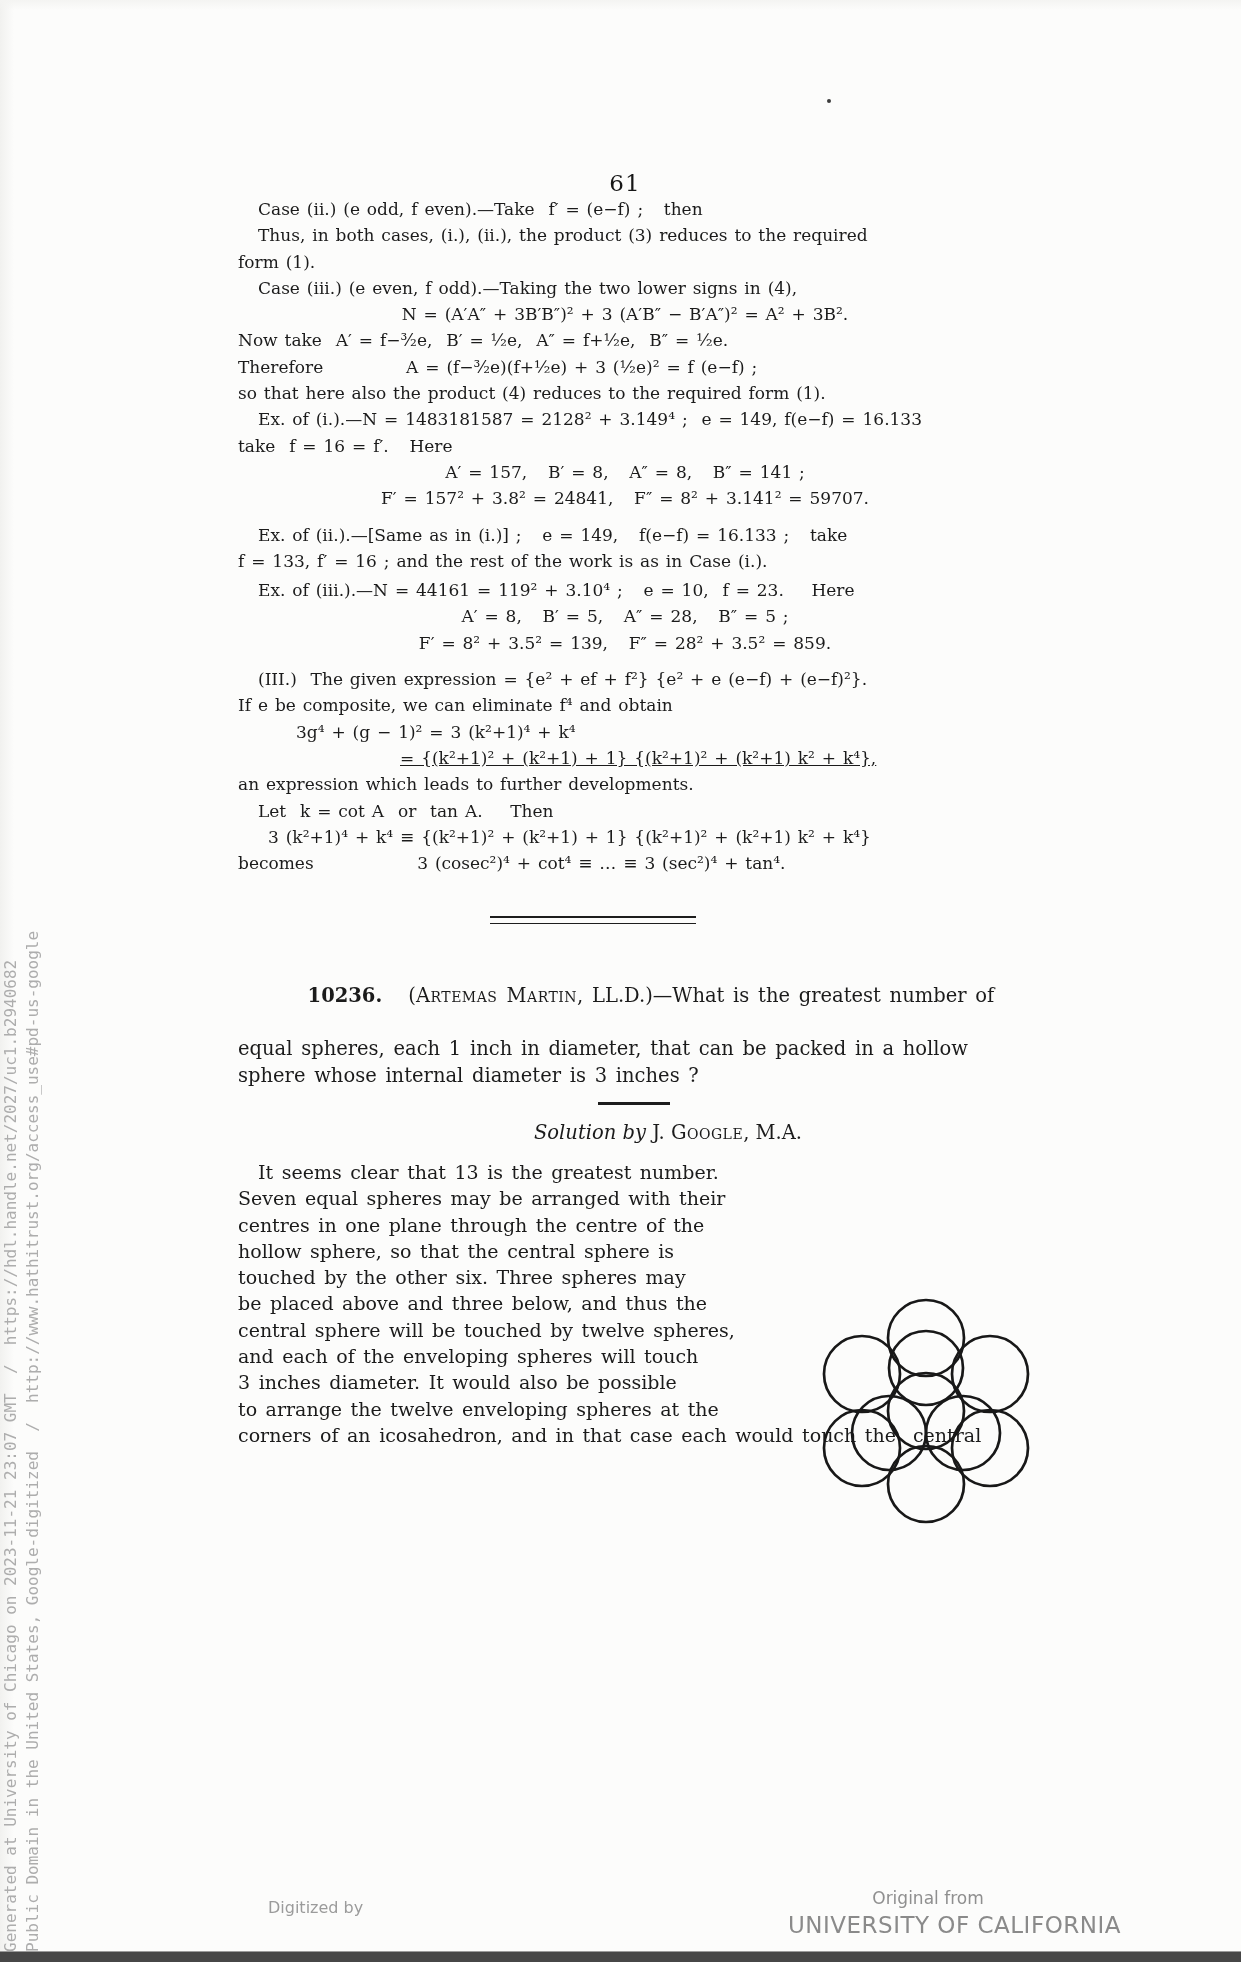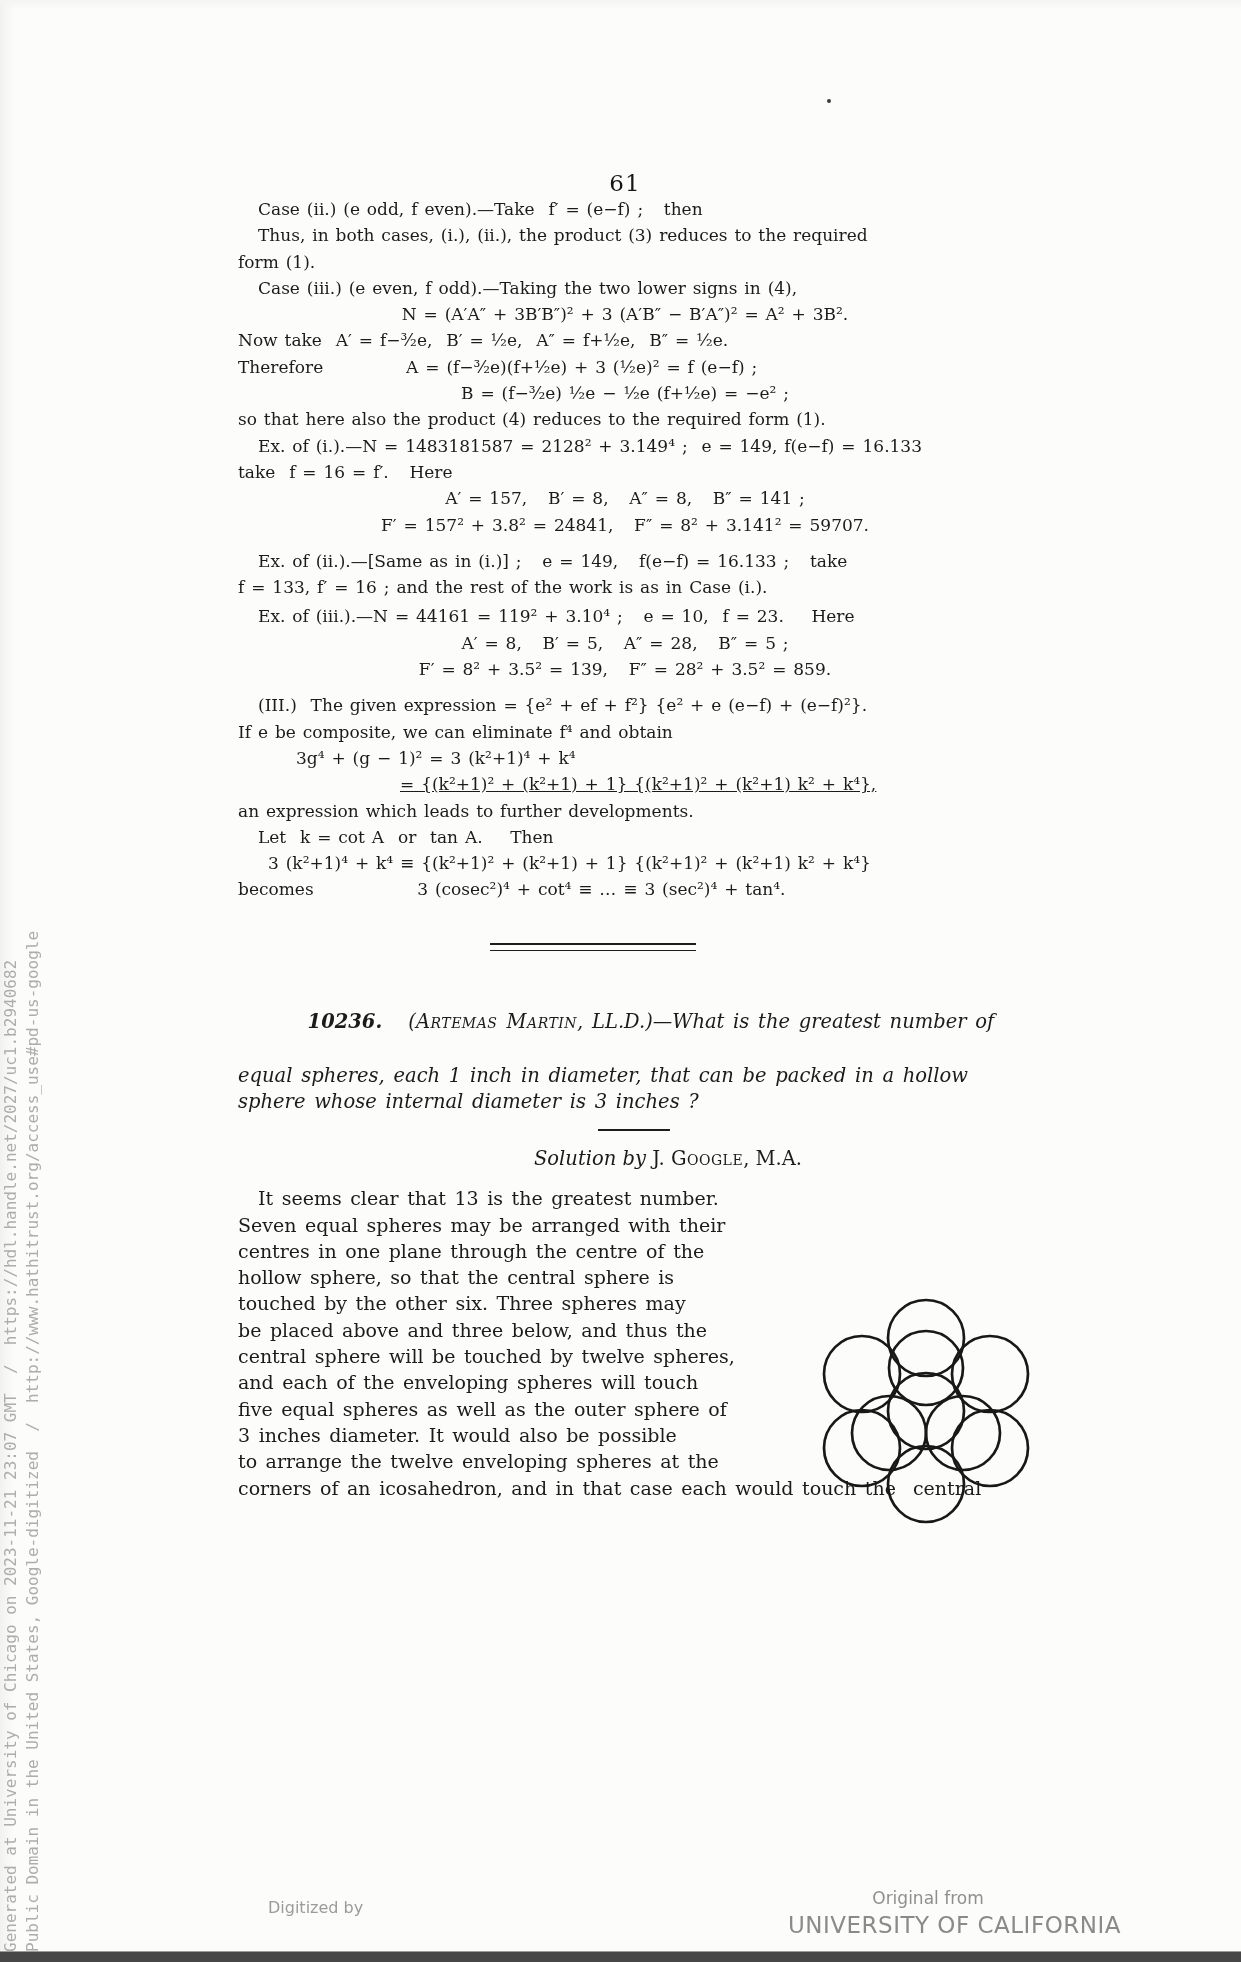--- a/index.html
+++ b/index.html
@@ -32,21 +32,21 @@
   .gap{margin-top:10px;}
   .gap2{margin-top:3px;}
   .eq1{padding-left:30px;}
   .eq2{padding-left:58px;}
   .eq3{padding-left:162px;text-decoration:underline;}
 
   .dbl-rule{width:206px;height:5px;margin:40px 0 0 252px;
     border-top:2px solid #1d1d1d;border-bottom:1.6px solid #1d1d1d;}
 
   .problem{margin-top:32px;font-size:19.5px;line-height:26.6px;word-spacing:2.5px;}
-  .problem .ln{white-space:pre;font-style:italic;}
+  .problem .ln{white-space:pre;}
   .bold{font-weight:bold;}
   .sc{font-variant:small-caps;letter-spacing:0.5px;}
   .it{font-style:italic;}
 
   .short-rule{width:72px;height:2.6px;background:#1d1d1d;margin:13px 0 0 360px;}
 
   .byline{margin-top:16px;text-align:center;padding-left:86px;font-size:19.5px;}
 
   .solwrap{margin-top:15px;}
   .sol{width:448px;font-size:19px;line-height:26.3px;word-spacing:2.5px;}
@@ -82,21 +82,20 @@
     <div class="pageno">61</div>
 
     <div class="art">
         <div class="ln ind">Case (ii.) (e odd, f even).—Take  f′ = (e−f) ;   then</div>
         <div class="ln ind">Thus, in both cases, (i.), (ii.), the product (3) reduces to the required</div>
         <div class="ln">form (1).</div>
         <div class="ln ind">Case (iii.) (e even, f odd).—Taking the two lower signs in (4),</div>
         <div class="ln ctr">N = (A′A″ + 3B′B″)² + 3 (A′B″ − B′A″)² = A² + 3B².</div>
         <div class="ln">Now take  A′ = f−³⁄₂e,  B′ = ½e,  A″ = f+½e,  B″ = ½e.</div>
         <div class="ln">Therefore            A = (f−³⁄₂e)(f+½e) + 3 (½e)² = f (e−f) ;</div>
-        <div class="ln ctr">B = (f−³⁄₂e) ½e − ½e (f+½e) = −e² ;</div>
         <div class="ln">so that here also the product (4) reduces to the required form (1).</div>
         <div class="ln ind">Ex. of (i.).—N = 1483181587 = 2128² + 3.149⁴ ;  e = 149, f(e−f) = 16.133</div>
         <div class="ln">take  f = 16 = f′.   Here</div>
         <div class="ln ctr">A′ = 157,   B′ = 8,   A″ = 8,   B″ = 141 ;</div>
         <div class="ln ctr">F′ = 157² + 3.8² = 24841,   F″ = 8² + 3.141² = 59707.</div>
         <div class="ln ind gap">Ex. of (ii.).—[Same as in (i.)] ;   e = 149,   f(e−f) = 16.133 ;   take</div>
         <div class="ln">f = 133, f′ = 16 ; and the rest of the work is as in Case (i.).</div>
         <div class="ln ind gap2">Ex. of (iii.).—N = 44161 = 119² + 3.10⁴ ;   e = 10,  f = 23.    Here</div>
         <div class="ln ctr">A′ = 8,   B′ = 5,   A″ = 28,   B″ = 5 ;</div>
         <div class="ln ctr">F′ = 8² + 3.5² = 139,   F″ = 28² + 3.5² = 859.</div>
@@ -129,21 +128,20 @@
     <div class="solwrap">
       <div class="sol">
           <div class="ln ind">It seems clear that 13 is the greatest number.</div>
           <div class="ln">Seven equal spheres may be arranged with their</div>
           <div class="ln">centres in one plane through the centre of the</div>
           <div class="ln">hollow sphere, so that the central sphere is</div>
           <div class="ln">touched by the other six.   Three spheres may</div>
           <div class="ln">be placed above and three below, and thus the</div>
           <div class="ln">central sphere will be touched by twelve spheres,</div>
           <div class="ln">and each of the enveloping spheres will touch</div>
-          <div class="ln">five equal spheres as well as the outer sphere of</div>
           <div class="ln">3 inches diameter.    It would also be possible</div>
           <div class="ln">to arrange the twelve enveloping spheres at the</div>
         </div>
       <div class="fullline">corners of an icosahedron, and in that case each would touch the  central</div>
     </div>
   </div>
 
   <svg class="fig" width="260" height="240" viewBox="0 0 260 240">
       <circle cx="126" cy="46" r="38" fill="none" stroke="#181818" stroke-width="2.7"></circle>
       <circle cx="190" cy="82" r="38" fill="none" stroke="#181818" stroke-width="2.7"></circle>

